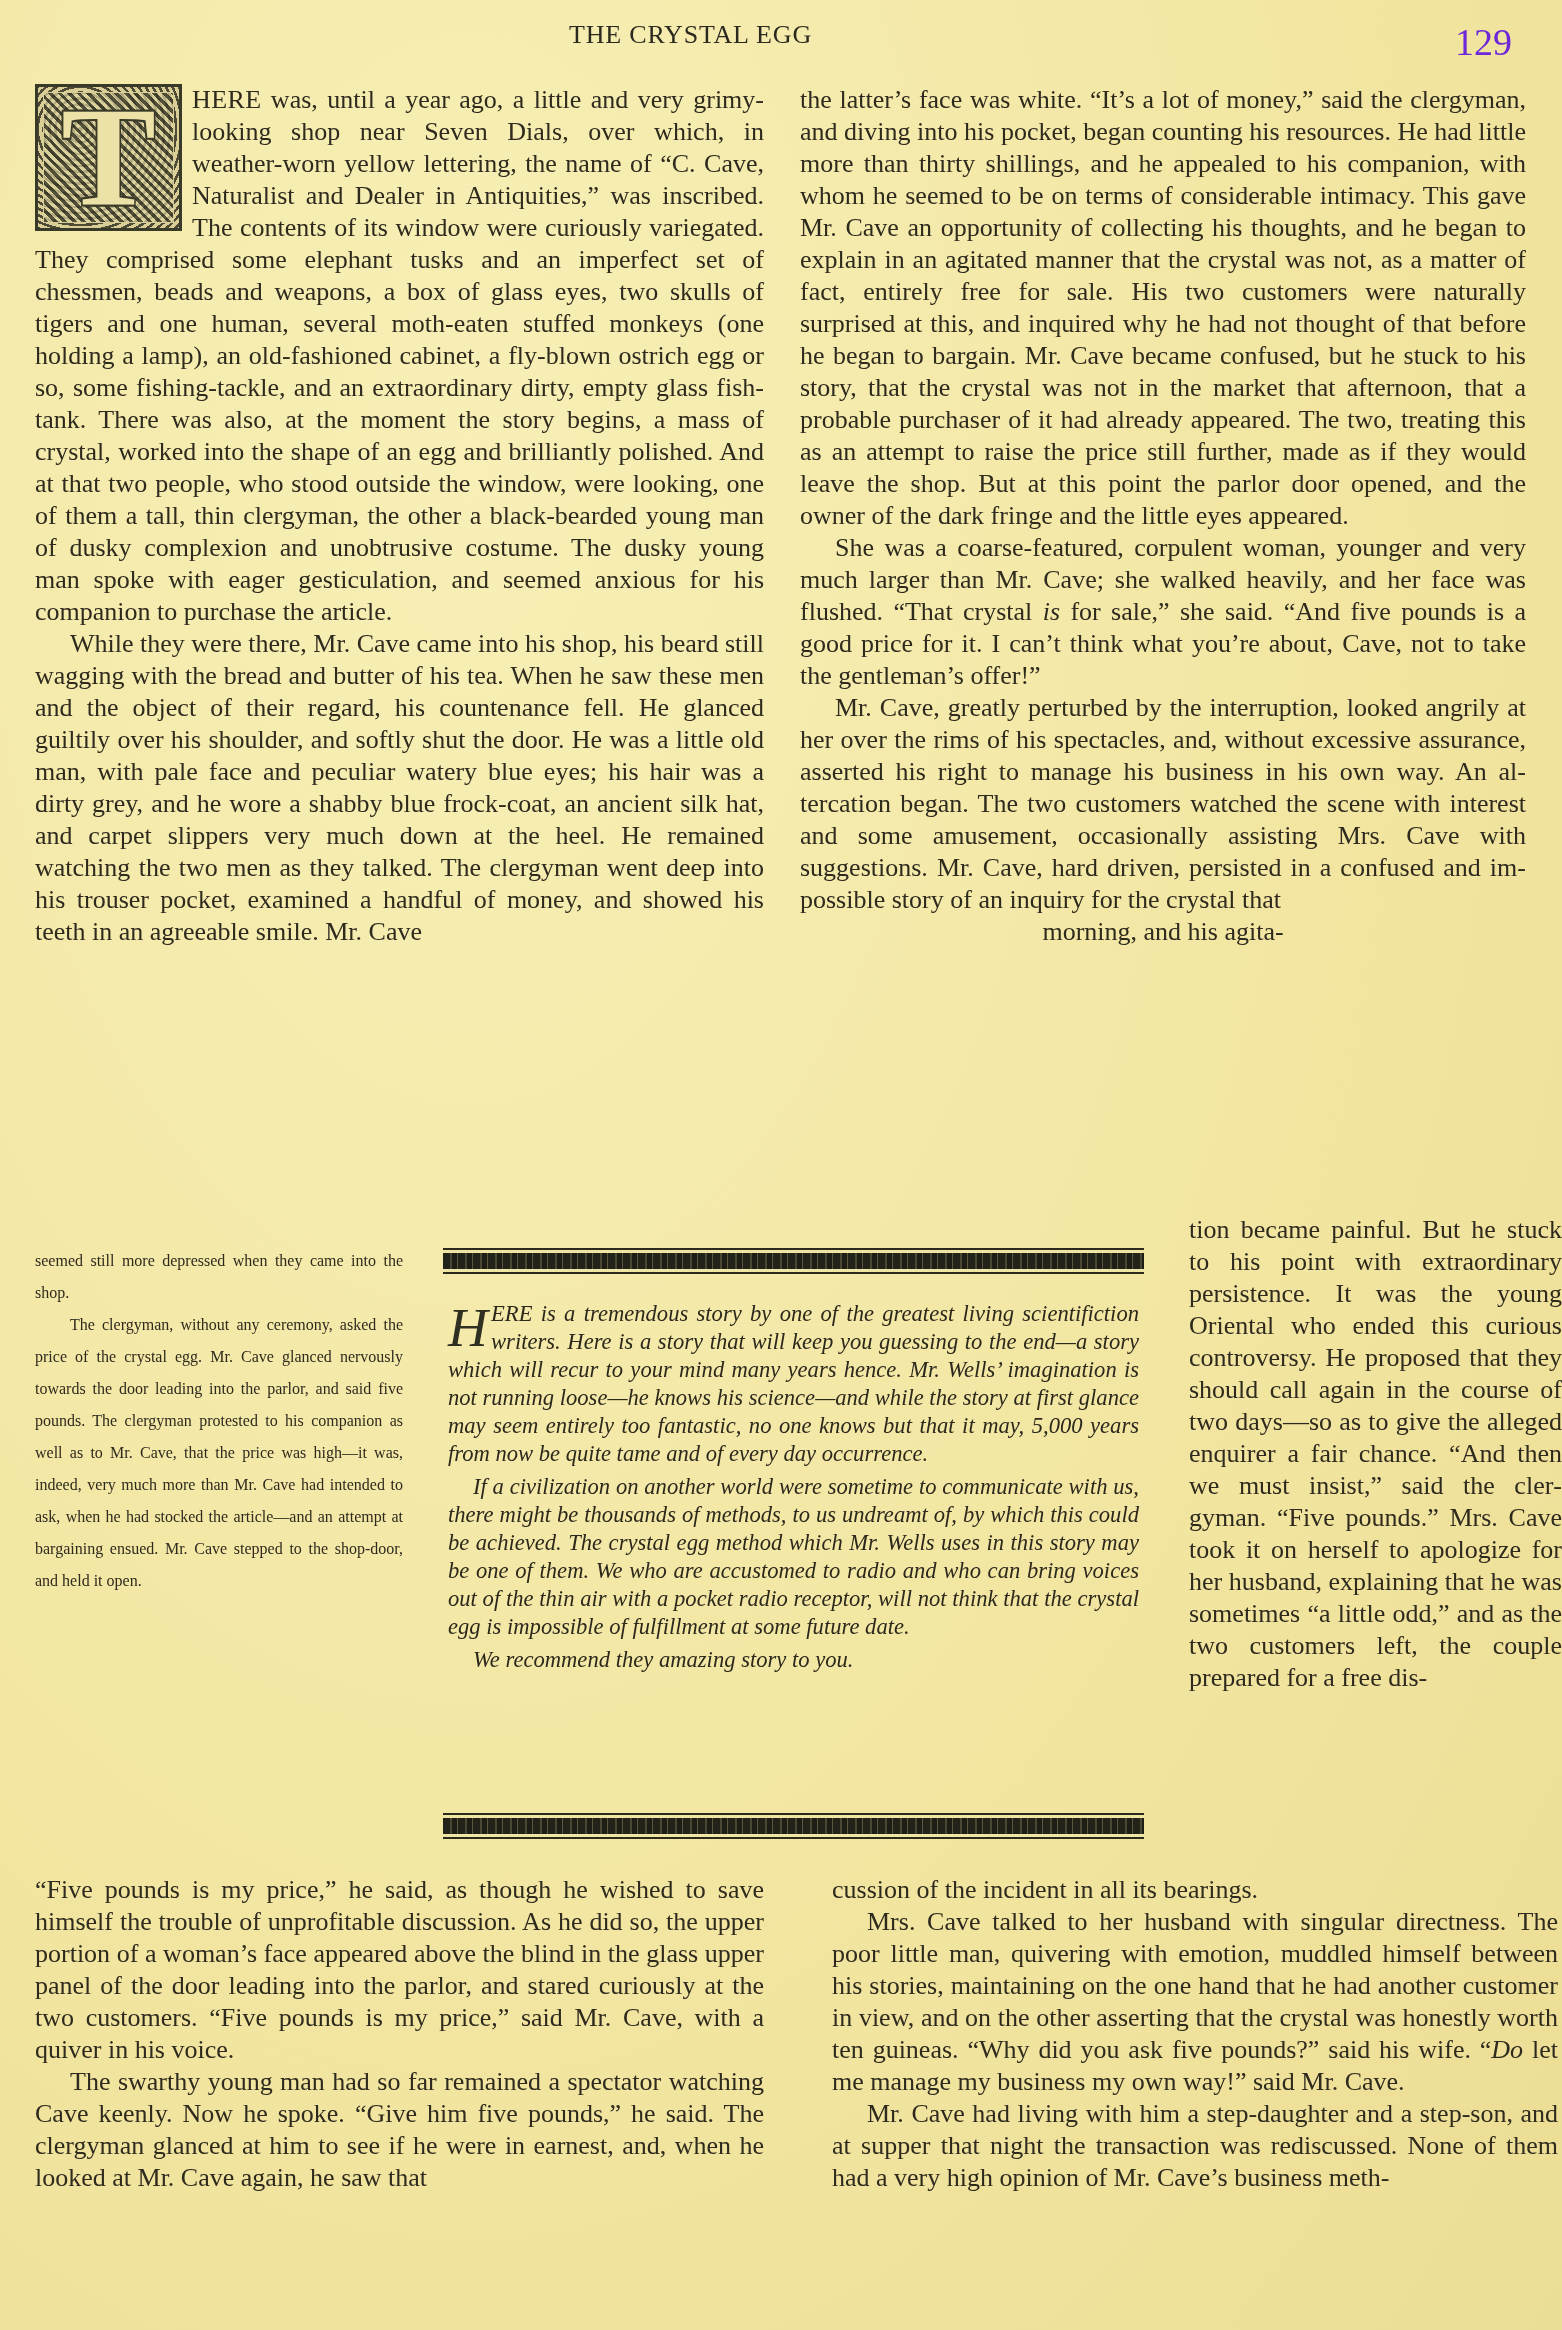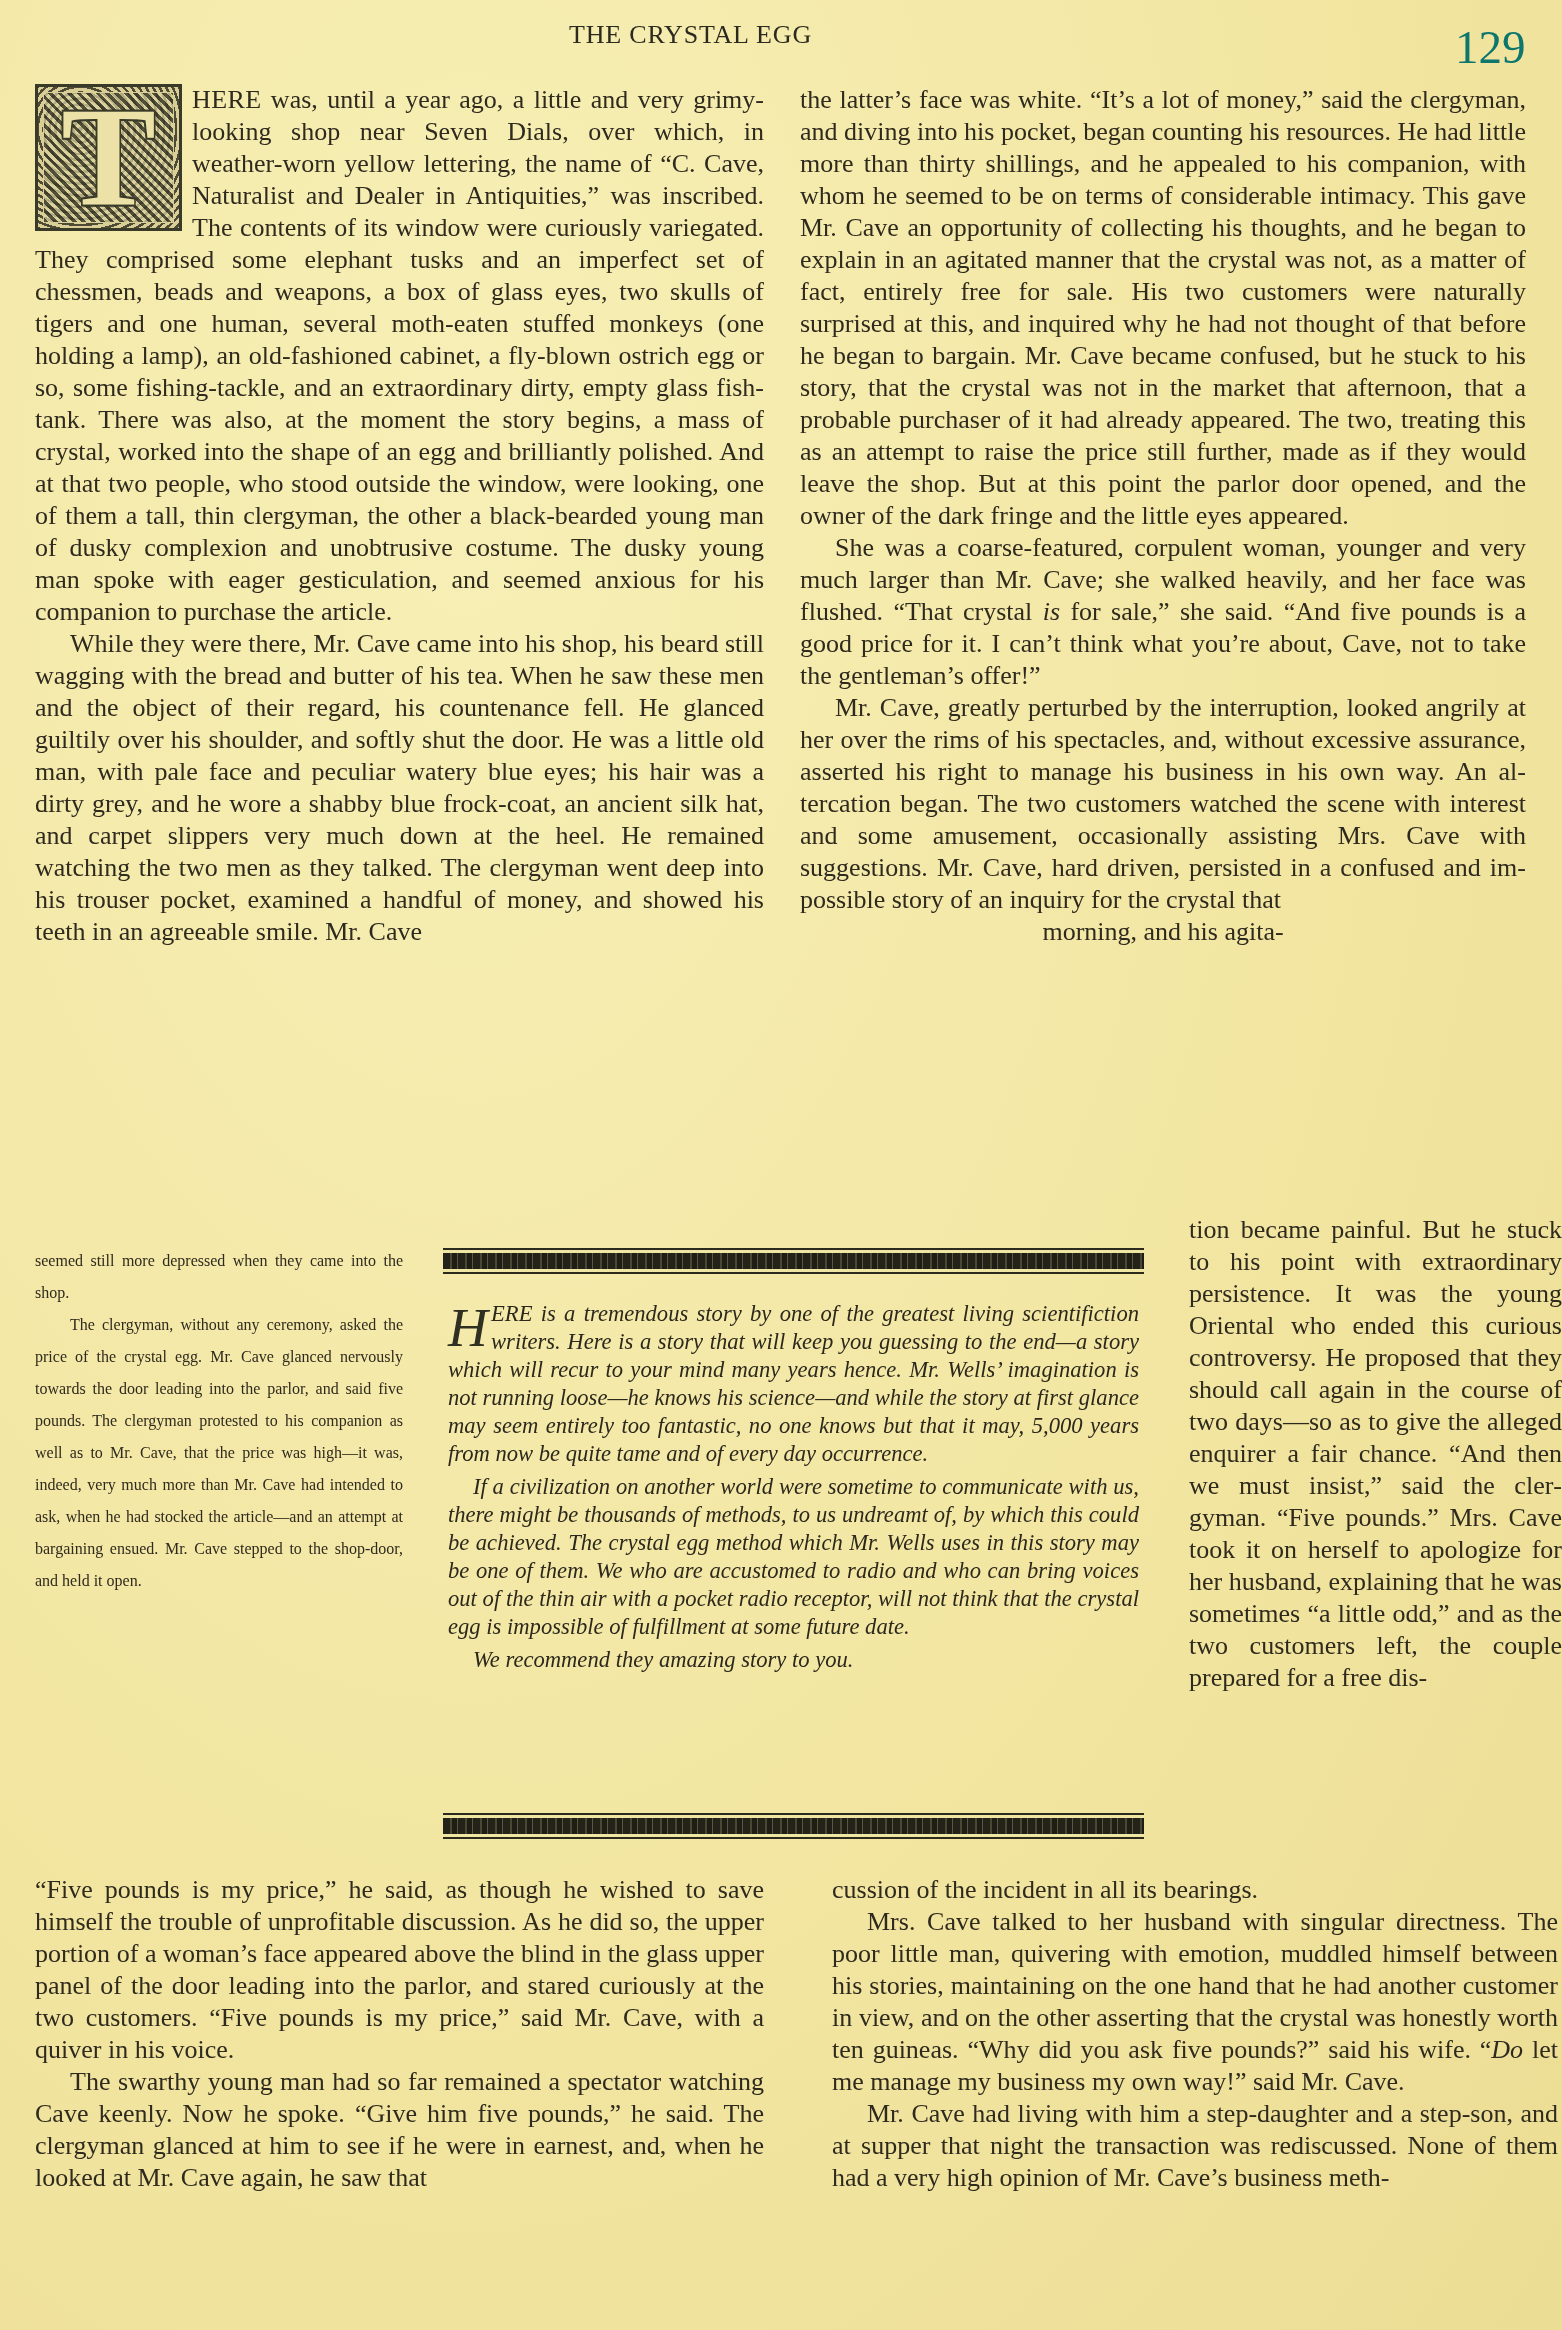--- a/index.html
+++ b/index.html
@@ -12,21 +12,21 @@
     position: relative; overflow: hidden;
   }
   .page-header {
     position: absolute; left: 0; top: 16.7px; width: 1562px; height: 50px;
   }
   .running-title {
     position: absolute; left: 569px; top: 3.3px;
     font-size: 26px; letter-spacing: 0.8px; color: #2c2a1f; white-space: nowrap;
   }
   .page-number {
-    position: absolute; left: 1455px; top: 3.3px; font-size: 47px; color: #0f766e;
+    position: absolute; left: 1455px; top: 3.3px; font-size: 38px; color: #6d28d9;
   }
   .col {
     position: absolute; font-size: 26px; line-height: 32px; text-align: justify;
     hyphens: manual;
   }
   .col p { margin: 0; text-indent: 35px; }
   .col p.noindent { text-indent: 0; }
   .col-left-top { left: 35px; top: 84px; width: 729px; }
   .col-right-top { left: 800px; top: 84px; width: 726px; }
   .col-left-narrow { left: 35px; top: 1245px; width: 368px; font-size: 16px; }

